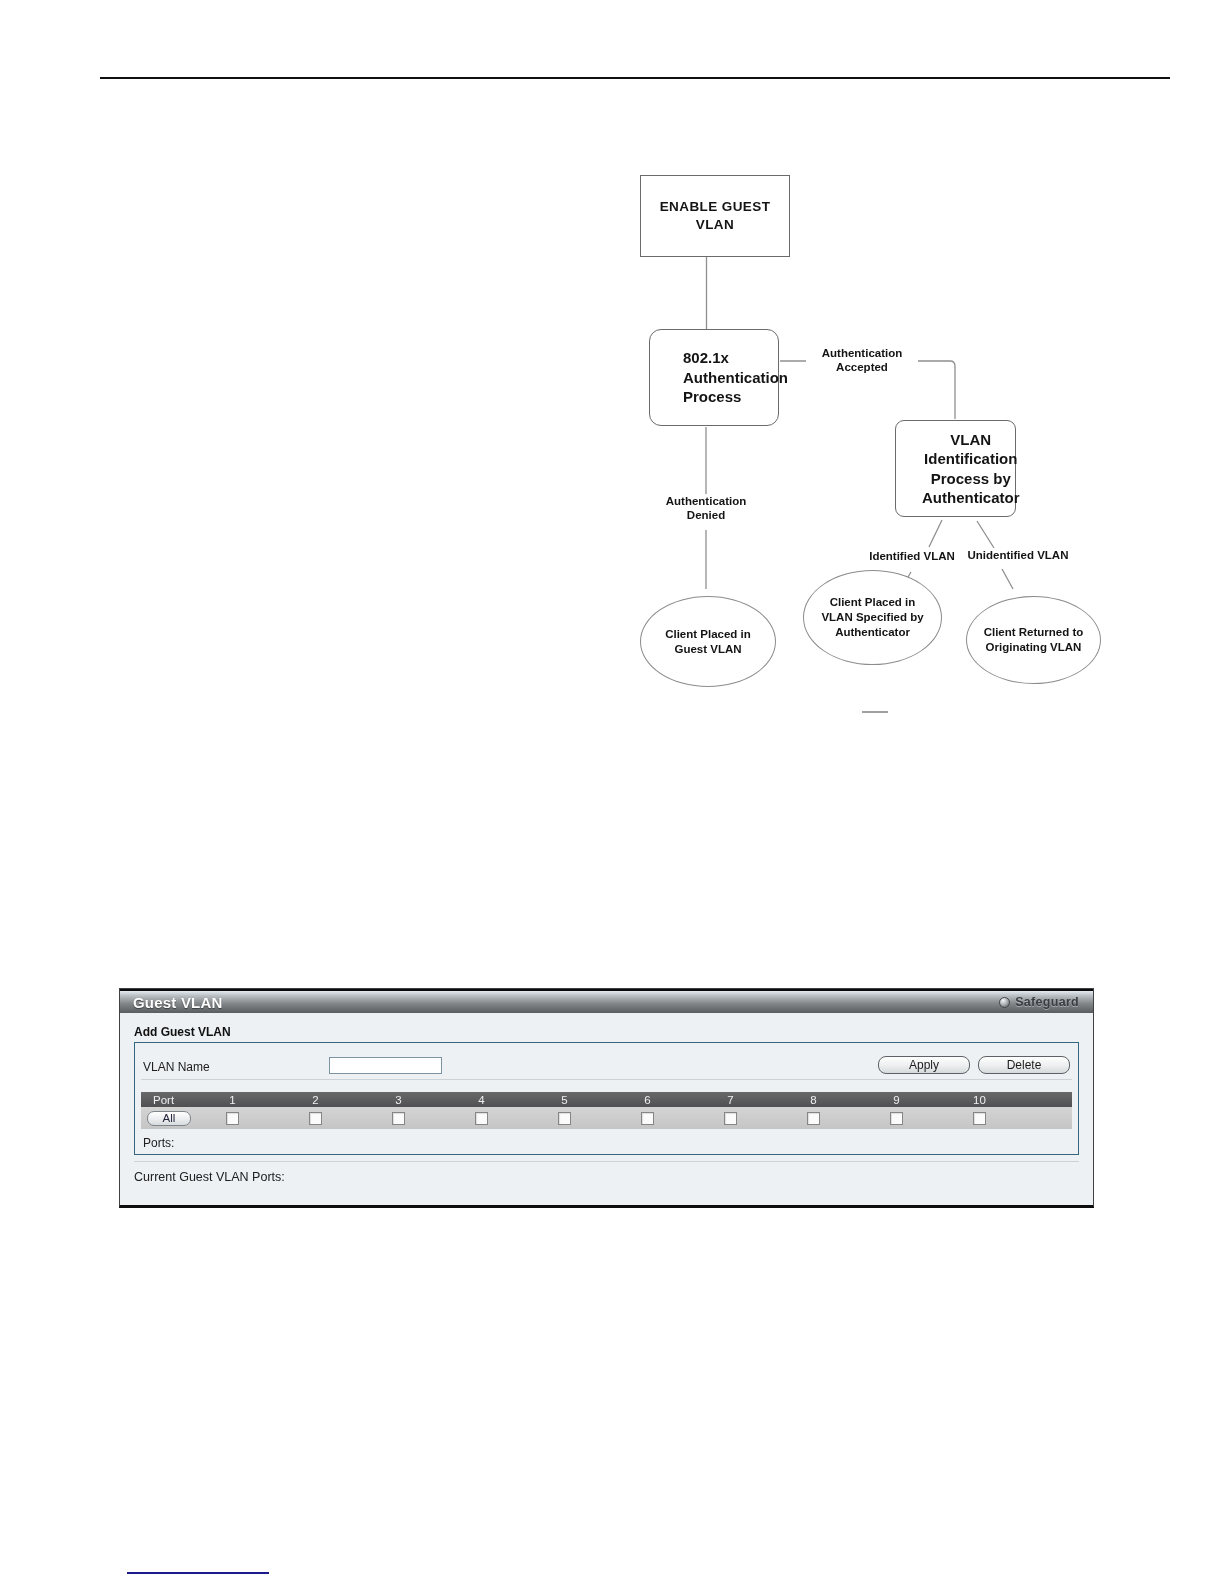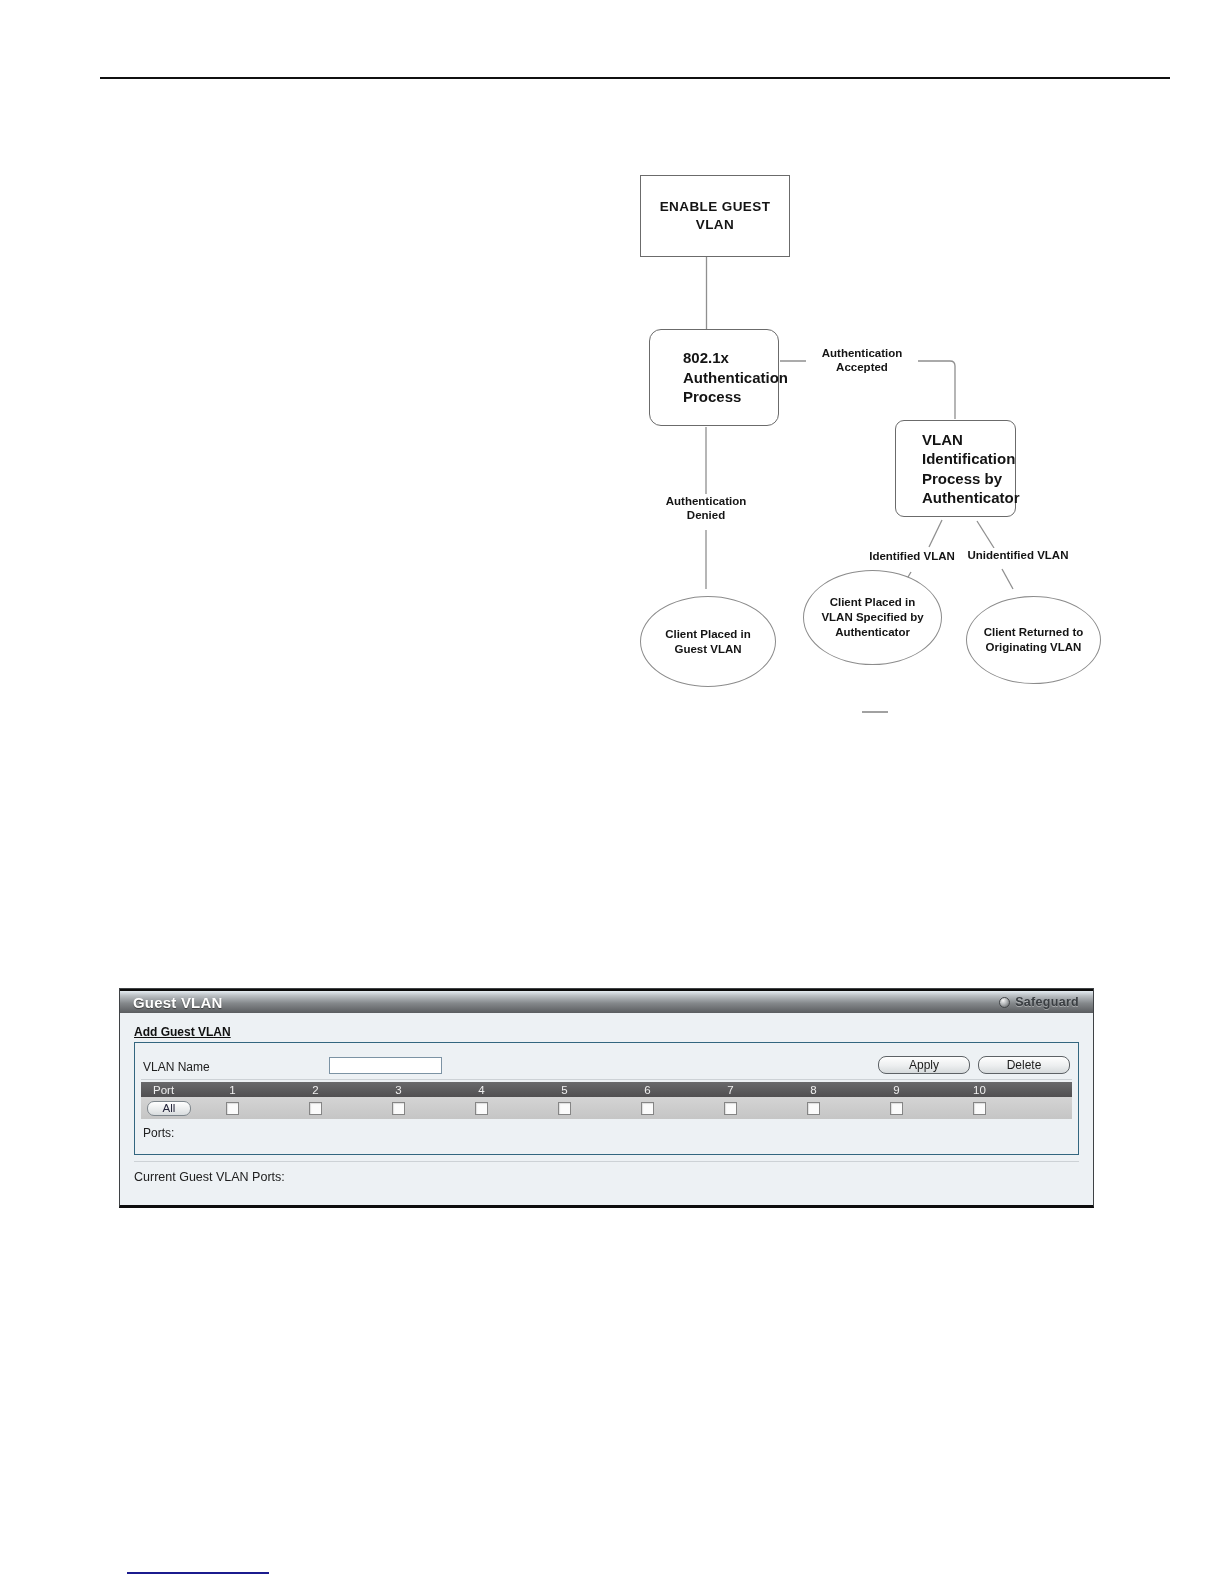--- a/index.html
+++ b/index.html
@@ -12,21 +12,21 @@
   
   .fc{position:absolute;left:0;top:0;}
   .fc-lines{position:absolute;left:590px;top:160px;width:520px;height:570px;}
   .fc-node{position:absolute;background:#fff;border:1px solid #6b6b6b;box-sizing:border-box;
            display:flex;align-items:center;justify-content:center;text-align:center;
            font-weight:bold;font-size:15px;line-height:1.3;color:#141414;}
   .fc-enable{left:640px;top:175px;width:150px;height:82px;font-size:13.5px;letter-spacing:.4px;padding:6px 18px;}
   .fc-auth{left:649px;top:329px;width:130px;height:97px;border-radius:12px;
            justify-content:flex-start;text-align:left;padding-left:33px;}
   .fc-vlanid{left:895px;top:420px;width:121px;height:97px;border-radius:9px;
-             justify-content:flex-start;text-align:left;padding-left:26px;}
+             justify-content:flex-start;text-align:center;padding-left:26px;}
   .fc-ellipse{position:absolute;background:#fff;border:1px solid #8c8c8c;border-radius:50%;
               box-sizing:border-box;display:flex;align-items:center;justify-content:center;
               text-align:center;font-weight:bold;font-size:11.5px;line-height:1.3;color:#141414;padding:0 10px;}
   .fc-e1{left:640px;top:596px;width:136px;height:91px;}
   .fc-e2{left:803px;top:570px;width:139px;height:95px;}
   .fc-e3{left:966px;top:596px;width:135px;height:88px;}
   .fc-label{position:absolute;font-weight:bold;font-size:11.5px;line-height:1.25;
             text-align:center;color:#141414;background:#fff;}
   .fc-accepted{left:806px;top:346px;width:112px;}
   .fc-denied{left:655px;top:494px;width:102px;}
@@ -39,32 +39,32 @@
   .titlebar{height:22px;border-top:2px solid #0b0b0b;
             background:linear-gradient(180deg,#e4ecf1 0%,#b9bec2 22%,#85898c 55%,#5a5c5f 100%);
             display:flex;align-items:center;justify-content:space-between;padding:0 14px 0 13px;}
   .title{color:#ffffff;font-weight:bold;font-size:15px;text-shadow:0 1px 1px #3c3c3c;letter-spacing:.2px;}
   .safeguard{display:flex;align-items:center;gap:5px;}
   .sg-orb{width:11px;height:11px;border-radius:50%;
           background:radial-gradient(circle at 35% 28%,#f4f4f4 0%,#b9bcbe 40%,#55585a 100%);
           border:1px solid #44474a;box-sizing:border-box;}
   .sg-text{font-weight:bold;font-size:12.5px;color:#3a3e42;text-shadow:0 1px 0 rgba(255,255,255,.35);letter-spacing:.3px;}
   .panel-body{position:relative;padding:12px 14px 0 14px;}
-  .section-title{font-weight:bold;font-size:12px;color:#101010;margin-bottom:3px;text-decoration:underline;}
+  .section-title{font-weight:bold;font-size:12px;color:#101010;margin-bottom:3px;}
   .inner-box{border:1px solid #33667f;height:113px;box-sizing:border-box;padding:0 6px;background:#edf1f4;}
   .vlan-row{display:flex;align-items:flex-end;height:26px;margin-top:5px;}
   .vlan-label{width:186px;padding-left:2px;color:#202020;}
   .vlan-input{width:113px;height:17px;border:1px solid #7c93a4;background:#ffffff;box-sizing:border-box;
               font-family:"Liberation Sans",sans-serif;font-size:12px;padding:0 3px;}
   .btn-group{margin-left:auto;display:flex;gap:8px;padding-right:2px;}
   .btn{width:92px;height:18px;border:1px solid #5d6266;border-radius:8px;
        background:linear-gradient(180deg,#fefefe 0%,#eceeef 55%,#d6dadc 100%);
        font-family:"Liberation Sans",sans-serif;font-size:12px;color:#1c1c1c;line-height:14px;padding:0;cursor:pointer;}
   .hr-light{height:1px;background:#cdd2d6;margin-top:5px;}
-  .port-table{margin-top:2px;}
+  .port-table{margin-top:12px;}
   .pt-header{display:flex;height:15px;align-items:center;color:#efefef;font-size:11.5px;
              background:linear-gradient(180deg,#69696b 0%,#504f51 100%);}
   .pt-h-first{width:50px;padding-left:12px;box-sizing:border-box;}
   .pt-cell{width:83px;text-align:center;}
   .pt-row{display:flex;height:22px;align-items:center;
           background:linear-gradient(180deg,#d4d4d4 0%,#c5c5c5 100%);}
   .pt-c-first{width:50px;display:flex;align-items:center;padding-left:6px;box-sizing:border-box;}
   .all-btn{width:46px;height:15px;border:1px solid #7e868c;border-radius:7px;
            background:linear-gradient(180deg,#ffffff 0%,#e9ebec 60%,#d8dcde 100%);
            font-family:"Liberation Sans",sans-serif;font-size:11.5px;color:#24243a;line-height:11px;padding:0;cursor:pointer;}

